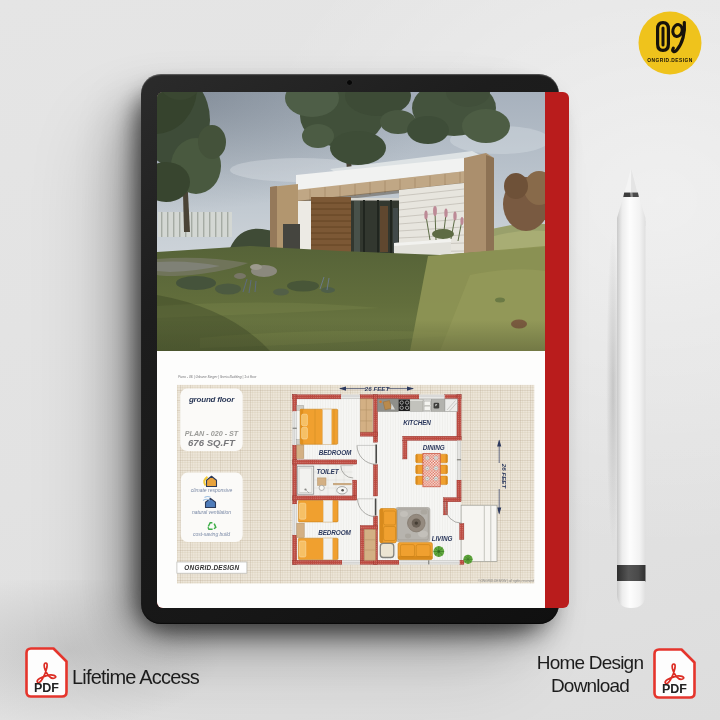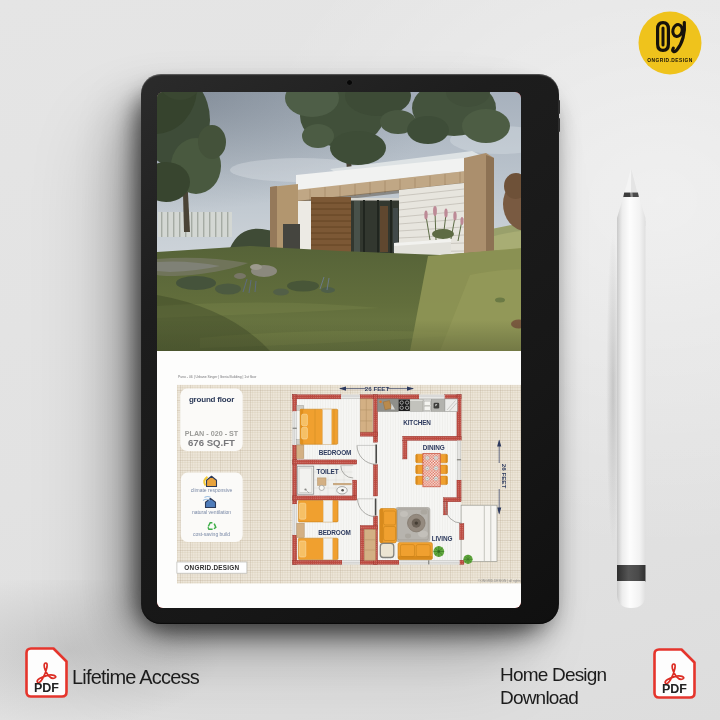--- a/index.html
+++ b/index.html
@@ -20,21 +20,21 @@
 <div class="abs" style="left:141px;top:74px;width:418px;height:550px;border-radius:20px;
      background:linear-gradient(145deg,#2b2b2b 0%,#1d1d1d 30%,#171717 70%,#101010 100%);
      box-shadow:inset 0 1px 1px rgba(255,255,255,0.25), inset 0 -1px 1px rgba(0,0,0,0.6);"></div>
 
 <div class="abs" style="left:558px;top:100px;width:2px;height:14px;border-radius:1px;background:#2e2e2e;"></div>
 
 <div class="abs" style="left:558px;top:118px;width:2px;height:14px;border-radius:1px;background:#2e2e2e;"></div>
 
 <div class="abs" style="left:347px;top:80px;width:5px;height:5px;border-radius:50%;background:#070707;box-shadow:0 0 1px #444;"></div>
 
-<div class="abs" id="screen" style="left:157px;top:92px;width:364px;height:516px;border-radius:6px;overflow:hidden;background:#b91c1c;">
+<div class="abs" id="screen" style="left:157px;top:92px;width:412px;height:516px;border-radius:6px;overflow:hidden;background:#b91c1c;font-style:italic;">
 
   <div class="abs" style="left:0;top:0;width:388px;height:259px;">
   <svg width="388" height="259" viewBox="157 92 388 259">
     <defs>
       <linearGradient id="sky" x1="0" y1="0" x2="0" y2="1">
         <stop offset="0" stop-color="#a7b1bd"></stop>
             <stop offset="0.5" stop-color="#bac3cc"></stop>
         <stop offset="0.85" stop-color="#c9d0d6"></stop>
             <stop offset="1" stop-color="#ced4da"></stop>
       </linearGradient>
@@ -698,21 +698,21 @@
 <div class="abs" style="left:25px;top:647px;width:43px;height:51px;">
 <svg width="43" height="51" viewBox="0 0 43 51">
   <path d="M6 1.5 L28.5 1.5 L41.5 14.5 L41.5 45 Q41.5 49.5 37 49.5 L6 49.5 Q1.5 49.5 1.5 45 L1.5 6 Q1.5 1.5 6 1.5 Z" fill="#fdfdfd" stroke="#e5352c" stroke-width="2.6" stroke-linejoin="round"></path>
   <path d="M14.5 31.5 Q11 33.8 12.6 35.3 Q14.3 36.8 17.5 31.7 Q20.8 26.3 22.0 20.0 Q22.6 15.8 20.6 16.0 Q18.6 16.3 19.4 20.6 Q20.3 25.0 23.4 28.6 Q26.6 32.2 29.6 31.0 Q32.3 29.8 29.0 28.4 Q25.6 27.2 20.9 28.9 Q17.3 30.2 14.5 31.5 Z" fill="none" stroke="#dc2c23" stroke-width="1.7" stroke-linecap="round"></path>
   <text x="21.5" y="45.3" text-anchor="middle" font-family="Liberation Sans,sans-serif" font-weight="bold" font-size="12.5" fill="#222">PDF</text>
 </svg>
 </div>
 
 <div class="abs" style="left:72px;top:666px;width:220px;font-size:20px;color:#1c1c1c;letter-spacing:-0.8px;">Lifetime Access</div>
 
-<div class="abs" style="left:500px;top:652px;width:180px;font-size:19px;color:#1c1c1c;line-height:22.5px;letter-spacing:-0.8px;margin-top:12px;">Home Design<br>Download</div>
+<div class="abs" style="left:500px;top:652px;width:180px;font-size:19px;color:#1c1c1c;text-align:center;line-height:22.5px;letter-spacing:-0.8px;">Home Design<br>Download</div>
 
 <div class="abs" style="left:653px;top:648px;width:43px;height:51px;">
 <svg width="43" height="51" viewBox="0 0 43 51">
   <path d="M6 1.5 L28.5 1.5 L41.5 14.5 L41.5 45 Q41.5 49.5 37 49.5 L6 49.5 Q1.5 49.5 1.5 45 L1.5 6 Q1.5 1.5 6 1.5 Z" fill="#fdfdfd" stroke="#e5352c" stroke-width="2.6" stroke-linejoin="round"></path>
   <path d="M14.5 31.5 Q11 33.8 12.6 35.3 Q14.3 36.8 17.5 31.7 Q20.8 26.3 22.0 20.0 Q22.6 15.8 20.6 16.0 Q18.6 16.3 19.4 20.6 Q20.3 25.0 23.4 28.6 Q26.6 32.2 29.6 31.0 Q32.3 29.8 29.0 28.4 Q25.6 27.2 20.9 28.9 Q17.3 30.2 14.5 31.5 Z" fill="none" stroke="#dc2c23" stroke-width="1.7" stroke-linecap="round"></path>
   <text x="21.5" y="45.3" text-anchor="middle" font-family="Liberation Sans,sans-serif" font-weight="bold" font-size="12.5" fill="#222">PDF</text>
 </svg>
 </div>
 
 </body></html>

